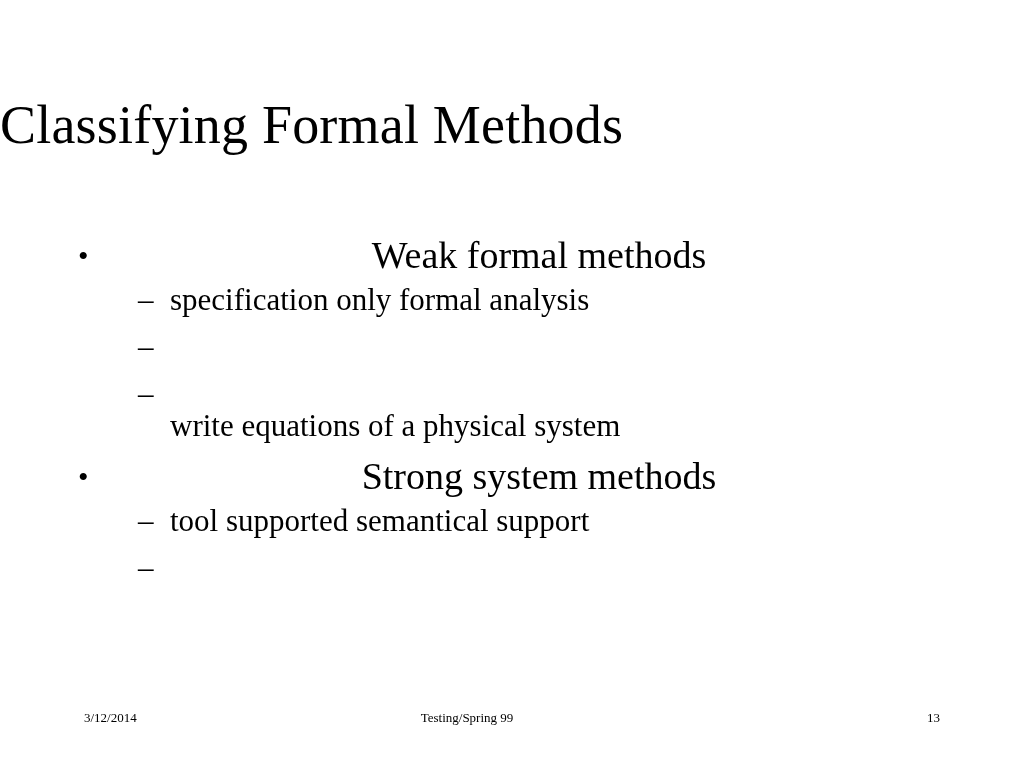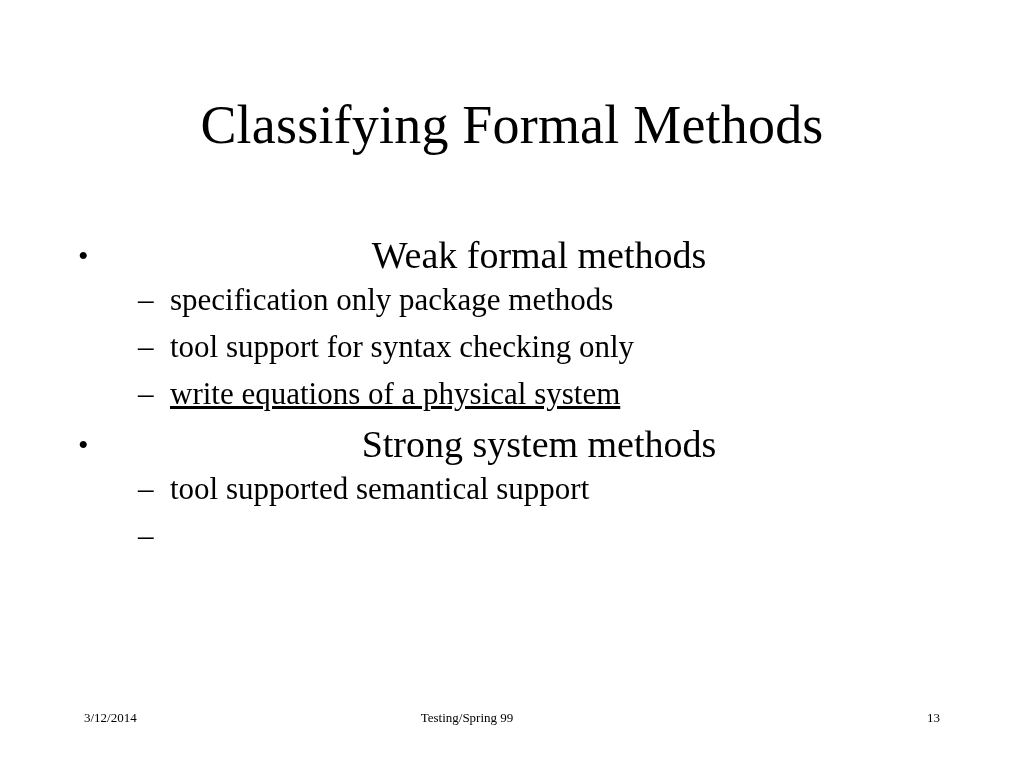--- a/index.html
+++ b/index.html
@@ -18,21 +18,21 @@
     position: relative;
     width: 1024px;
     height: 768px;
     box-sizing: border-box;
   }
   .slide-title {
     position: absolute;
     top: 96px;
     left: 0;
     width: 1024px;
-    text-align: center;
+    text-align: left;
     font-size: 54px;
     line-height: 1.1;
     font-weight: normal;
     letter-spacing: 0.2px;
   }
   .body-block {
     position: absolute;
     top: 228px;
     left: 78px;
     width: 880px;
@@ -66,21 +66,21 @@
   }
   .lvl2 .bullet {
     width: 32px;
     flex: 0 0 32px;
     font-size: 31px;
   }
   .lvl2 .text {
     flex: 1 1 auto;
   }
   .underlined {
-    text-decoration: underline;
+    margin-top: 32px;
   }
   .footer {
     position: absolute;
     bottom: 34px;
     left: 0;
     width: 1024px;
     height: 24px;
     font-size: 13px;
   }
   .footer-date {
@@ -110,26 +110,25 @@
 
   <div class="body-block">
 
     <div class="lvl1">
       <span class="bullet">•</span>
       <span class="text">Weak formal methods</span>
     </div>
 
     <div class="lvl2">
       <span class="bullet">–</span>
-      <span class="text">specification only package methods</span>
+      <span class="text">specification only formal analysis</span>
     </div>
 
     <div class="lvl2">
       <span class="bullet">–</span>
-      <span class="text">tool support for syntax checking only</span>
     </div>
 
     <div class="lvl2">
       <span class="bullet">–</span>
       <span class="text underlined">write equations of a physical system</span>
     </div>
 
     <div class="lvl1">
       <span class="bullet">•</span>
       <span class="text">Strong system methods</span>

